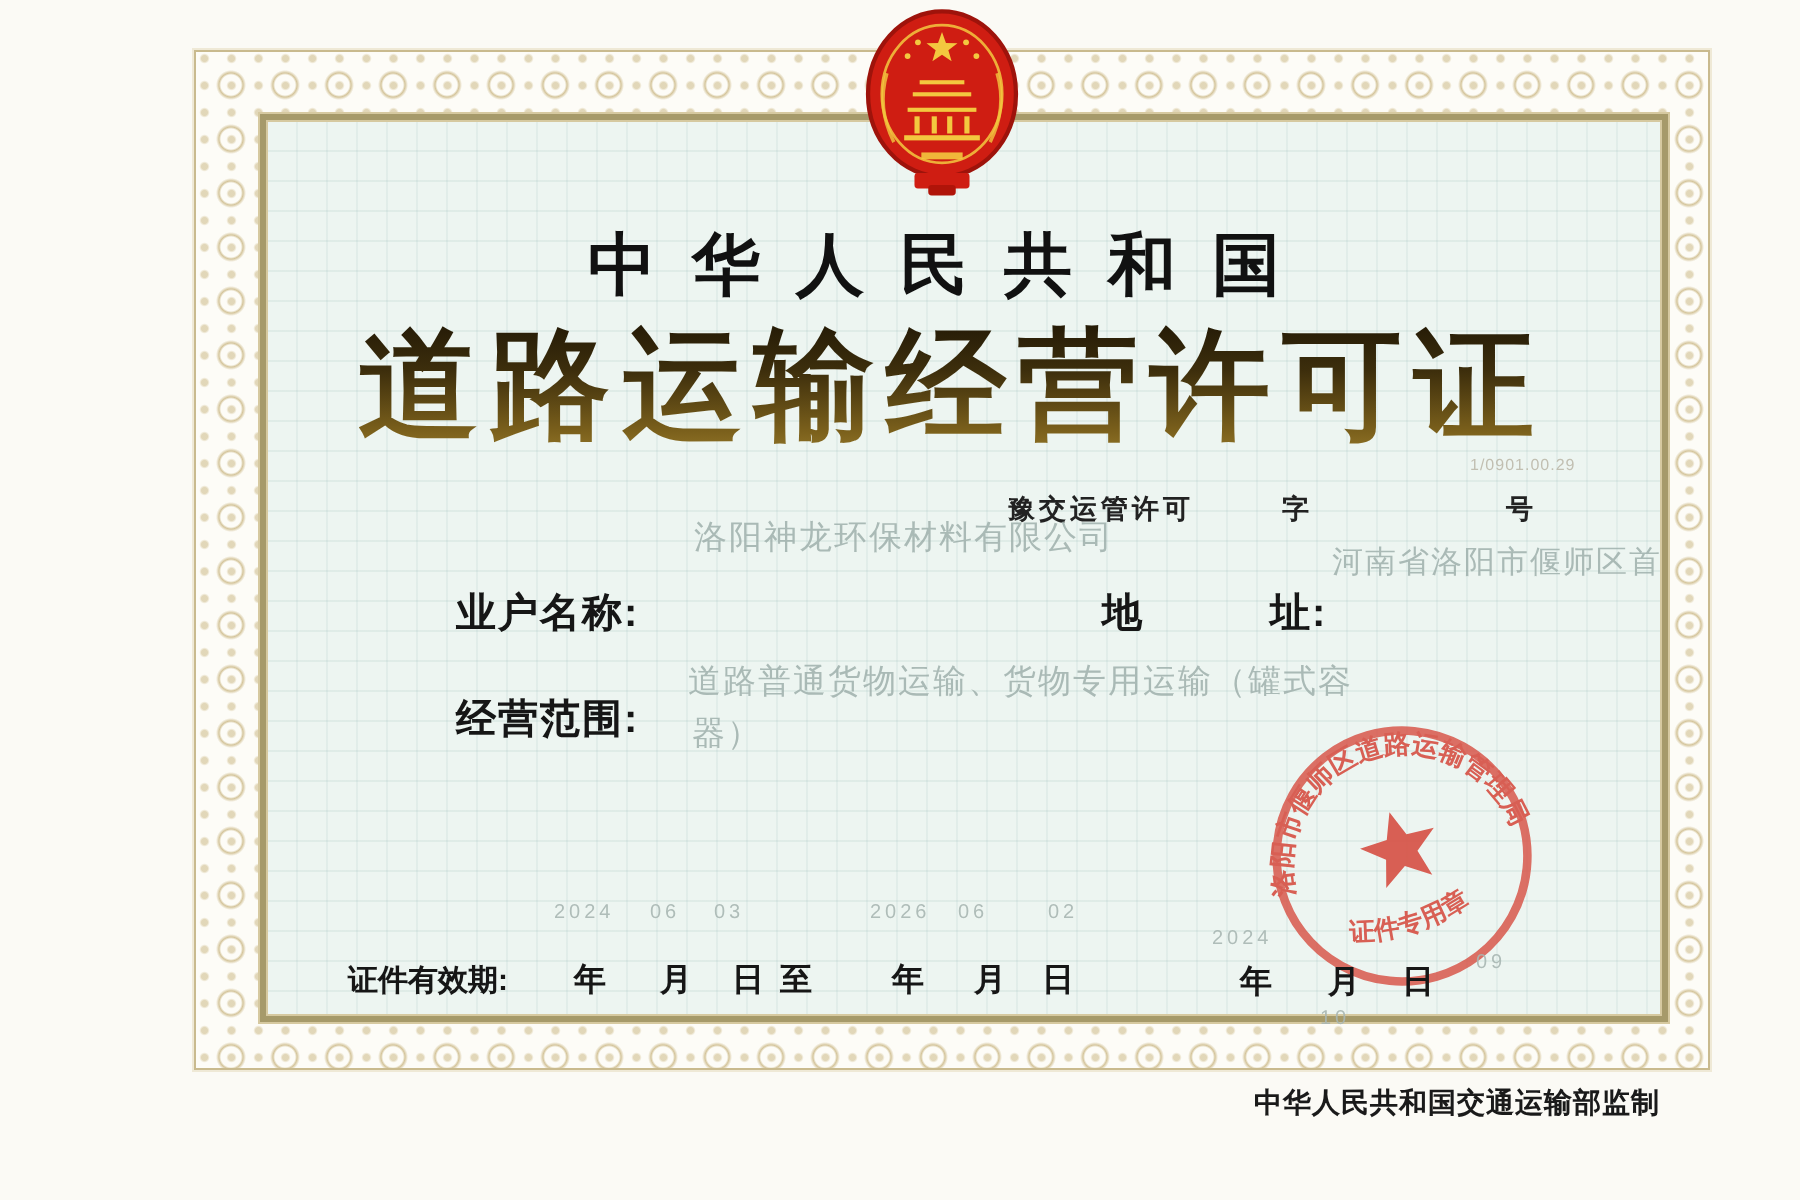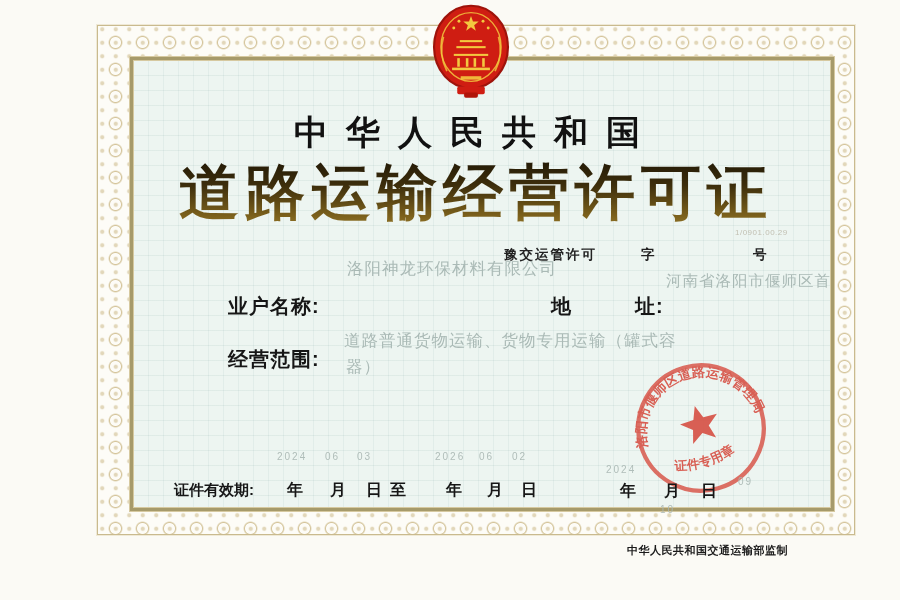--- a/index.html
+++ b/index.html
@@ -33,21 +33,21 @@
               -webkit-background-clip:text;background-clip:text;text-align:center;
               -webkit-text-fill-color:transparent;}
   .permit-line span{position:absolute;font-size:13.5px;font-weight:bold;color:#222;letter-spacing:2px;}
   .lbl{font-weight:bold;color:#161616;font-size:20px;letter-spacing:1px;white-space:pre;}
   .ghost{color:#9fb0ac;font-family:"DejaVu Serif","Liberation Serif",serif;
          font-size:16.5px;letter-spacing:1px;opacity:.85;white-space:pre;}
   .ghostnum{color:#a9b7b3;font-size:10px;letter-spacing:2px;opacity:.9;}
   .unit{font-weight:bold;color:#161616;font-size:16px;}
   .validity-label{font-weight:bold;color:#161616;font-size:15px;}
   .authority{font-weight:bold;color:#161616;font-size:16px;letter-spacing:12px;}
-  .footer-text{font-weight:bold;color:#1a1a1a;font-size:11px;letter-spacing:.5px;}
+  .footer-text{font-weight:bold;color:#1a1a1a;font-size:14px;letter-spacing:.5px;}
   .faint-code{font-size:8px;color:#b7b2a2;letter-spacing:.5px;opacity:.8;}
   .seal-wrap{left:625px;top:352px;width:152px;height:152px;transform:rotate(-16deg);opacity:.92;}
   .emblem-wrap{left:428px;top:2px;width:86px;height:102px;}
 </style>
 </head>
 <body>
 
 <div class="stage">
 
   <div class="frame"></div>
@@ -124,20 +124,20 @@
   <div class="abs validity-label" style="left:174px;top:481px;">证件有效期:</div>
   <span class="abs ghostnum" style="left:277px;top:451px;">2024</span>
   <span class="abs ghostnum" style="left:325px;top:451px;">06</span>
   <span class="abs ghostnum" style="left:357px;top:451px;">03</span>
   <span class="abs unit" style="left:287px;top:480px;">年</span>
   <span class="abs unit" style="left:330px;top:480px;">月</span>
   <span class="abs unit" style="left:366px;top:480px;">日</span>
   <span class="abs unit" style="left:390px;top:480px;">至</span>
   <span class="abs ghostnum" style="left:435px;top:451px;">2026</span>
   <span class="abs ghostnum" style="left:479px;top:451px;">06</span>
-  <span class="abs ghostnum" style="left:512px;top:451px;">02</span>
+  <span class="abs ghostnum" style="left:524px;top:451px;">02</span>
   <span class="abs unit" style="left:446px;top:480px;">年</span>
   <span class="abs unit" style="left:487px;top:480px;">月</span>
   <span class="abs unit" style="left:521px;top:480px;">日</span>
 
   <div class="abs footer-text" style="left:627px;top:543px;">中华人民共和国交通运输部监制</div>
 
 </div>
 
 </body></html>

